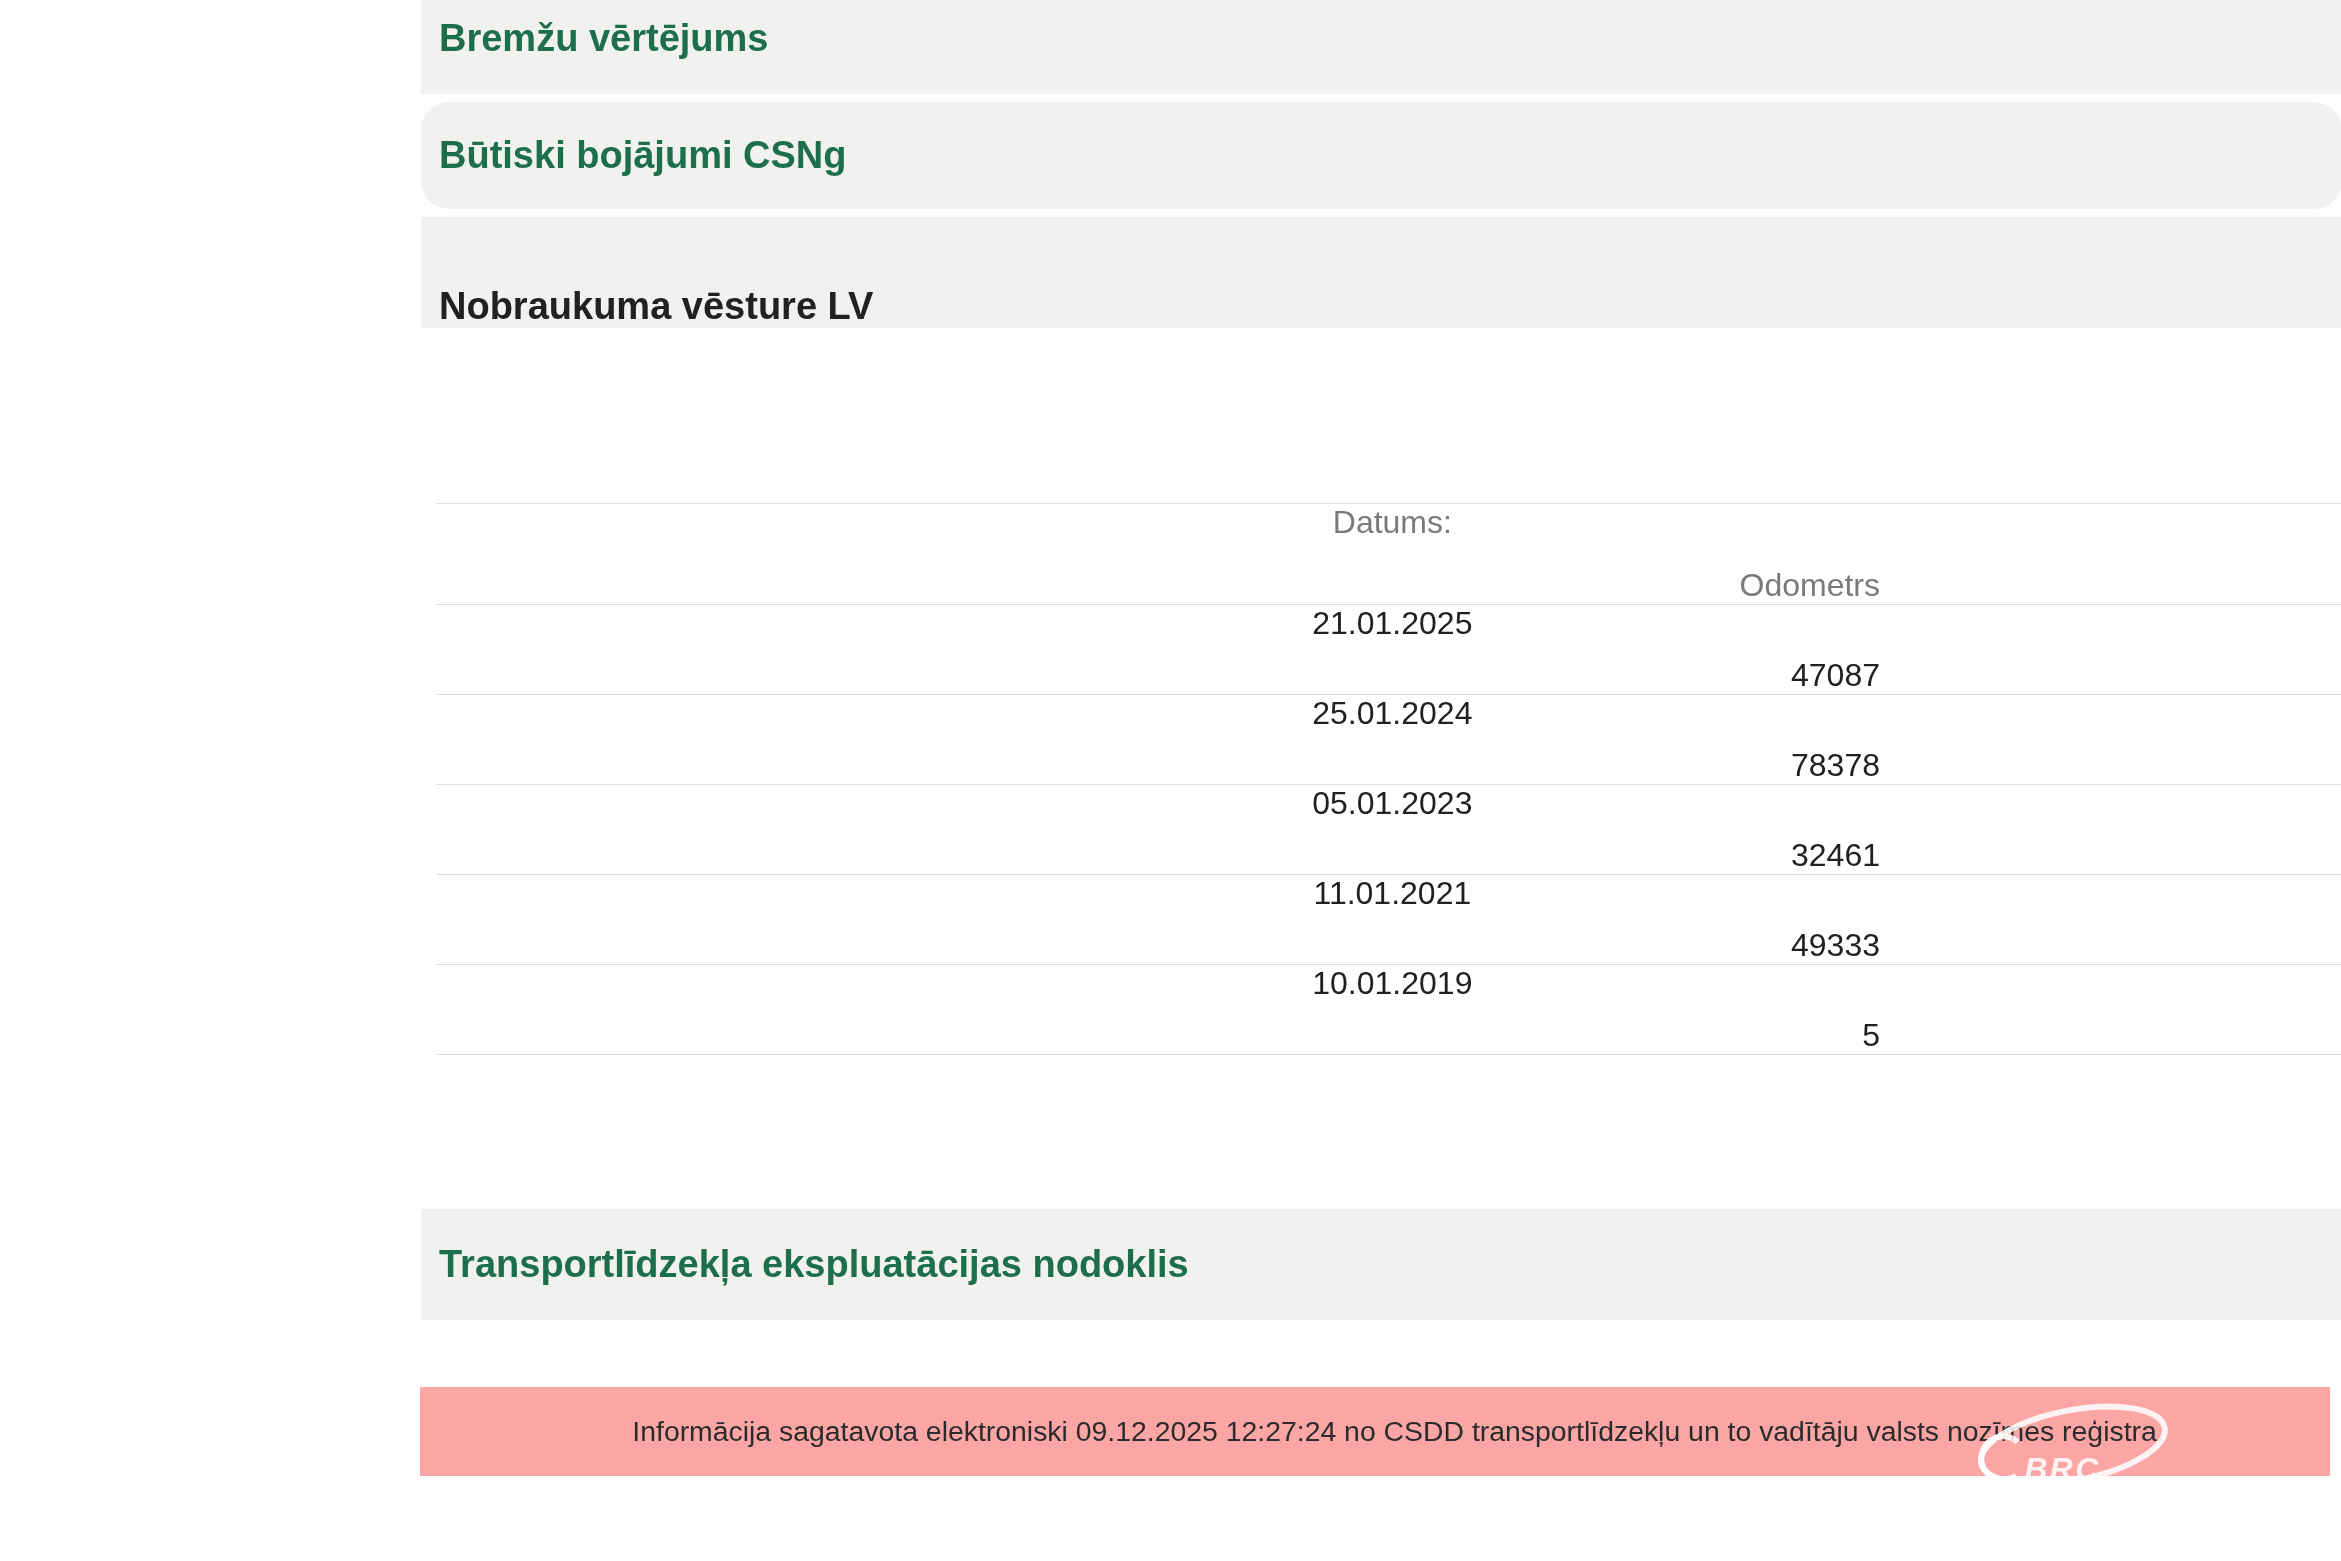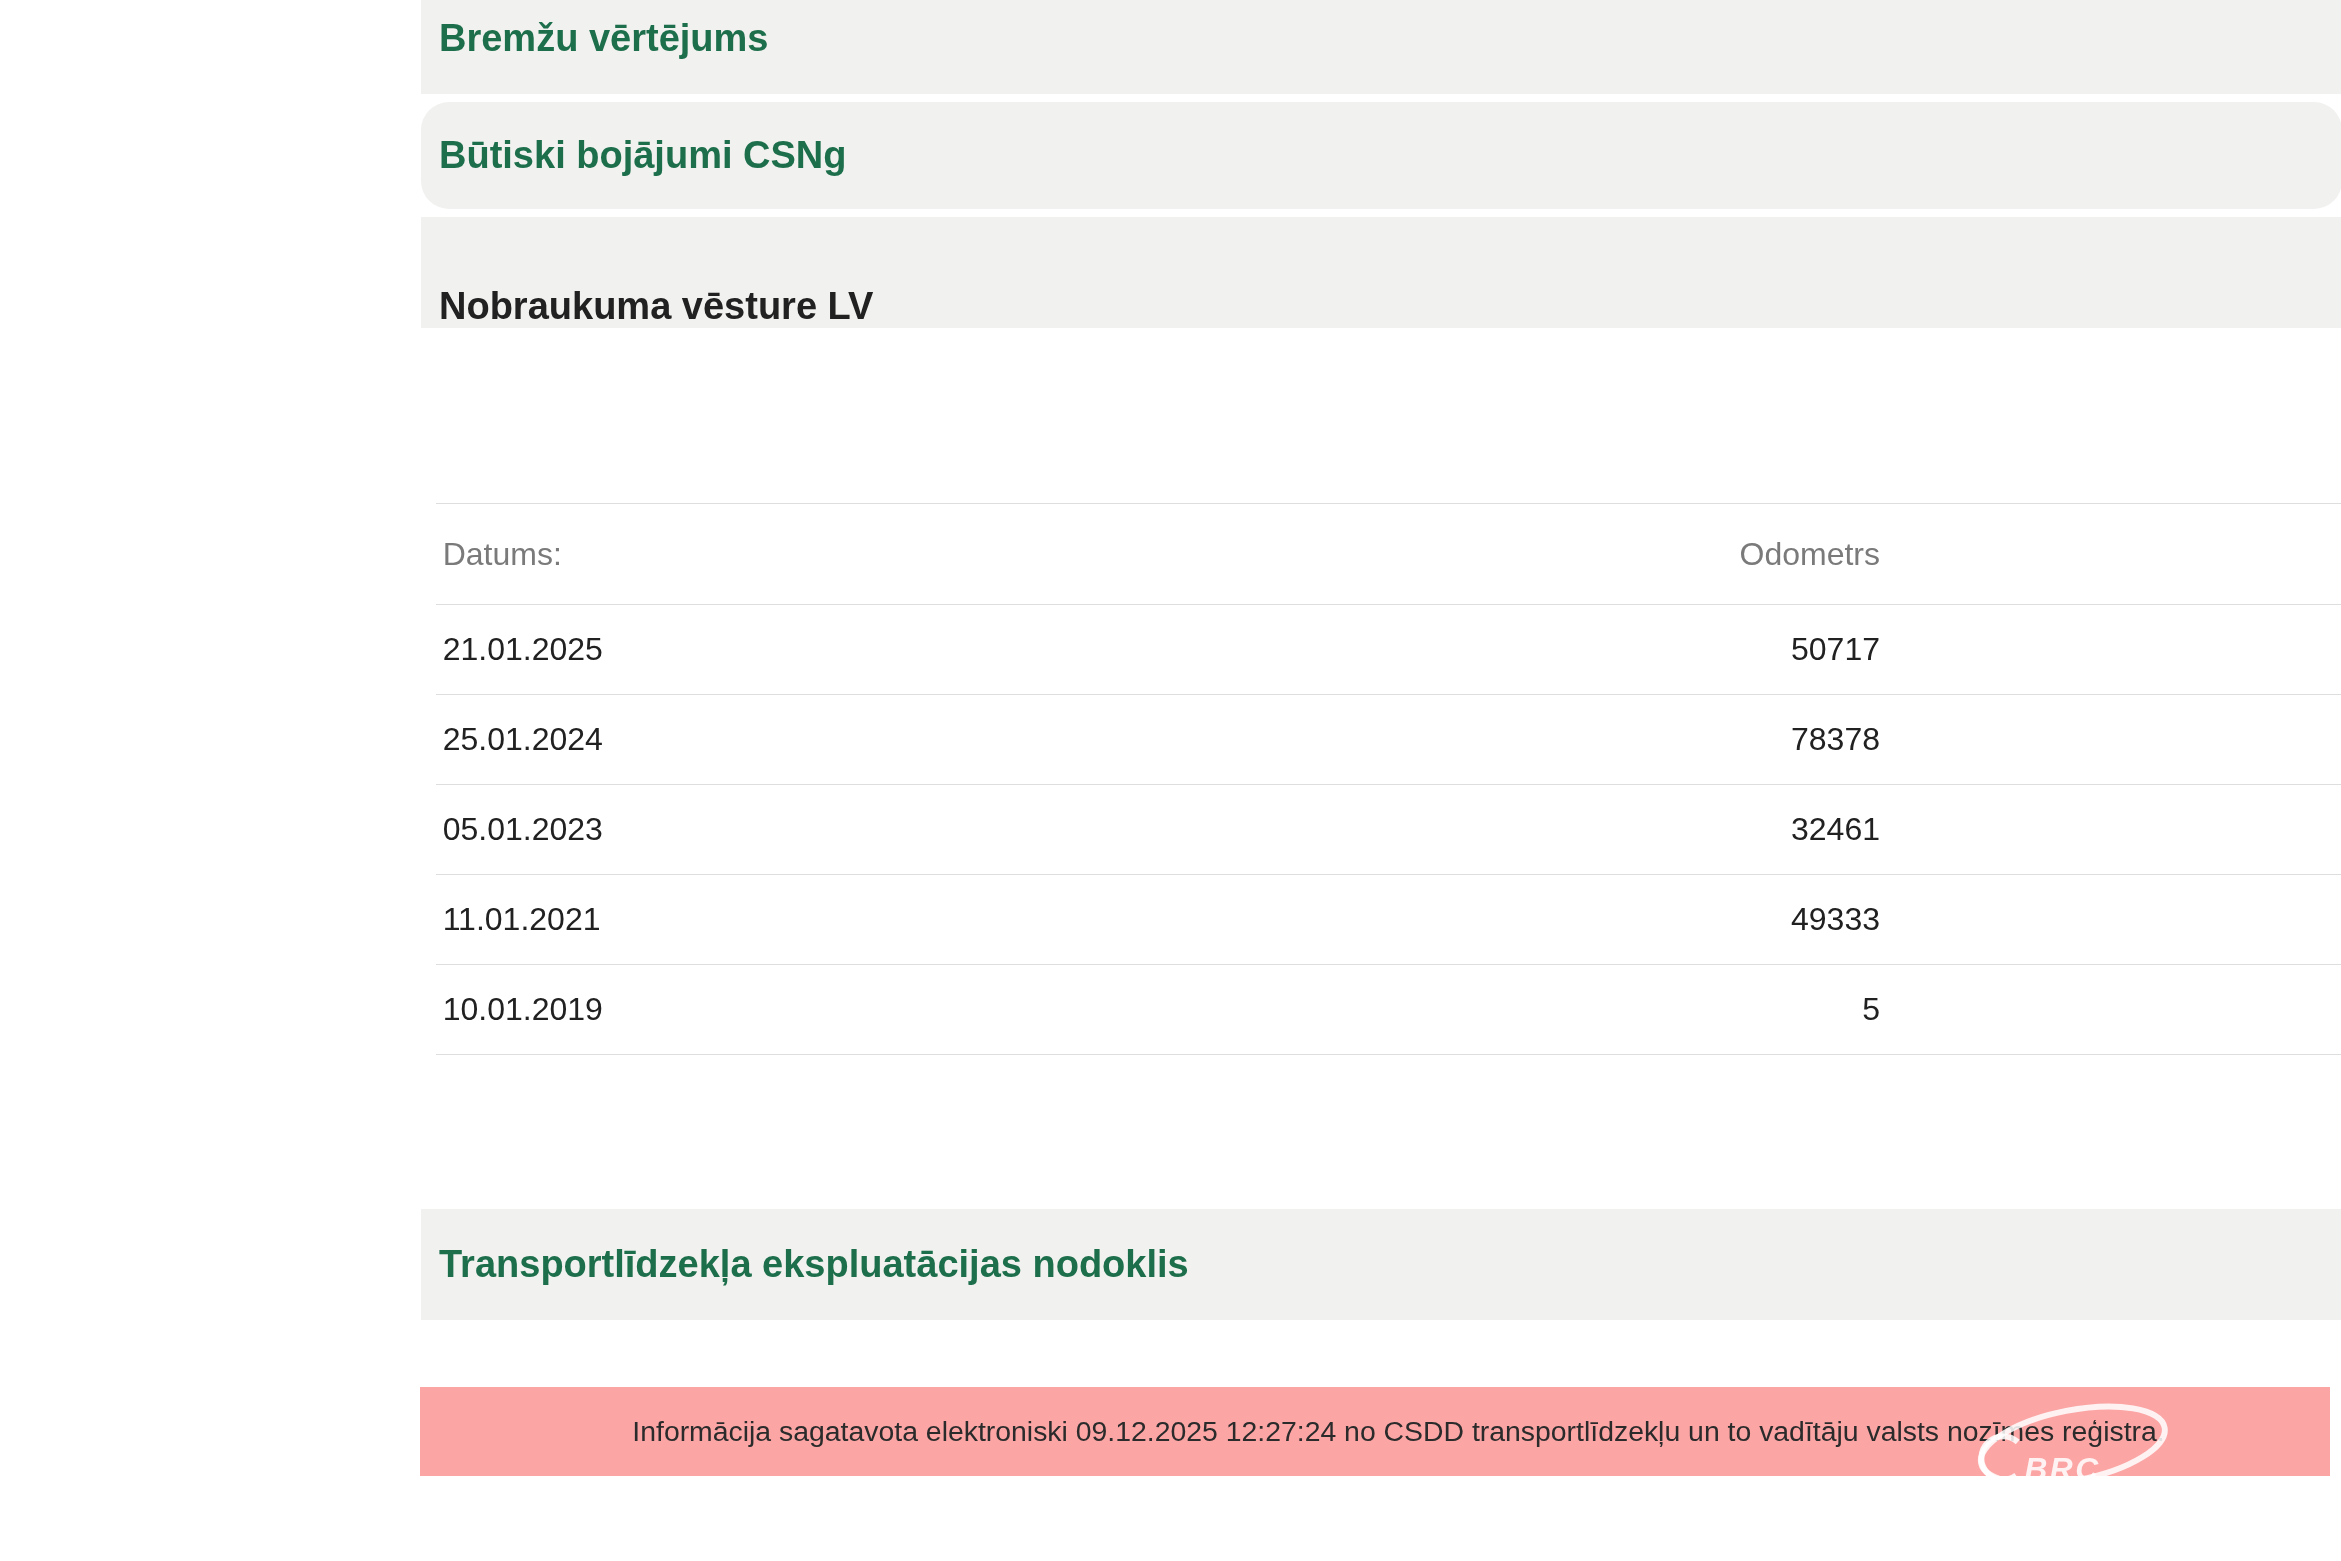--- a/index.html
+++ b/index.html
@@ -42,20 +42,21 @@
     top: 503px;
     border-top: 1.7px solid #dedede;
     font-size: 32px;
     color: #212121;
   }
   .t-row {
     display: flex;
     align-items: center;
     border-bottom: 1.7px solid #dedede;
     height: 89px;
+    flex-direction: column;
   }
   .t-head { height: 100px; color: #7a7a7a; }
   .c-date { padding-left: 6.7px; flex: 1; }
   .c-odo  { margin-left: auto; padding-right: 462px; text-align: right; }
 
   
   .footer-bar {
     position: absolute;
     left: 420px;
     top: 1387px;
@@ -100,21 +101,21 @@
     <span class="acc-label">Nobraukuma vēsture LV</span>
   </div>
 
   <div class="odo-table">
     <div class="t-row t-head">
       <span class="c-date">Datums:</span>
       <span class="c-odo">Odometrs</span>
     </div>
     <div class="t-row">
       <span class="c-date">21.01.2025</span>
-      <span class="c-odo">50717</span>
+      <span class="c-odo">47087</span>
     </div>
     <div class="t-row">
       <span class="c-date">25.01.2024</span>
       <span class="c-odo">78378</span>
     </div>
     <div class="t-row">
       <span class="c-date">05.01.2023</span>
       <span class="c-odo">32461</span>
     </div>
     <div class="t-row">

